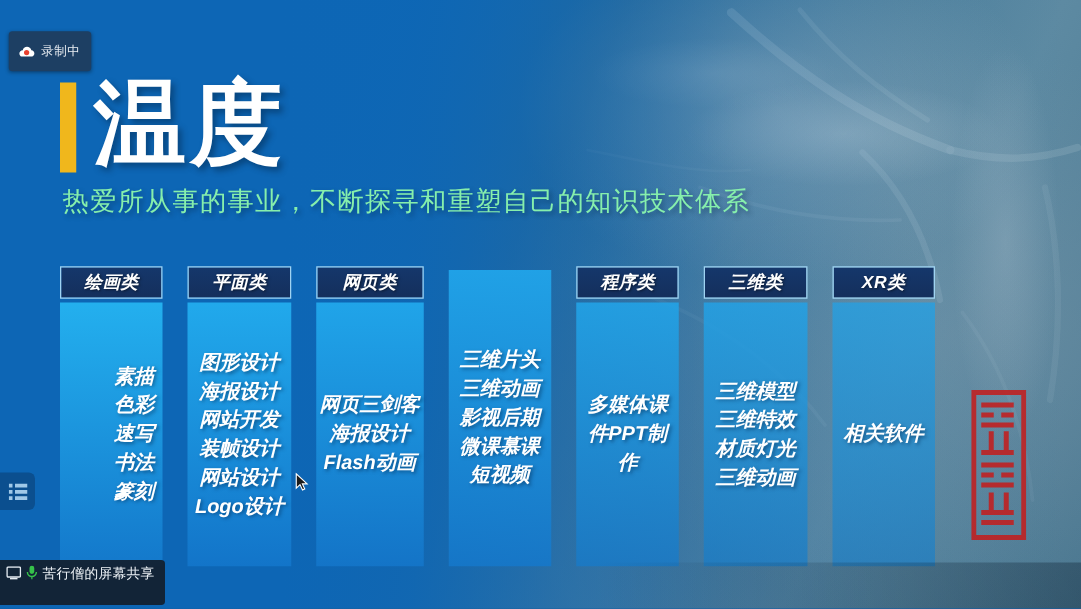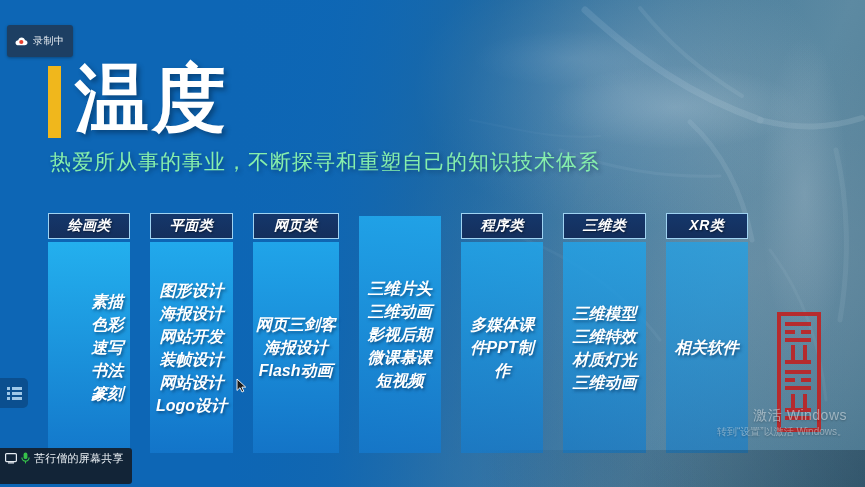--- a/index.html
+++ b/index.html
@@ -364,24 +364,20 @@
       <rect x="8" y="66" width="10" height="4"></rect>
       <rect x="24" y="66" width="10" height="4"></rect>
       <rect x="8" y="74" width="26" height="4"></rect>
       <rect x="14" y="82" width="4" height="16"></rect>
       <rect x="26" y="82" width="4" height="16"></rect>
       <rect x="8" y="96" width="26" height="4"></rect>
       <rect x="8" y="104" width="26" height="4"></rect>
     </g>
   </svg>
 
-  <div class="winmark">
-    <div class="l1">激活 Windows</div>
-    <div class="l2">转到“设置”以激活 Windows。</div>
-  </div>
 
   <div class="left-list-icon">
     <svg width="15" height="14" viewBox="0 0 15 14">
       <g fill="#9fc8e8">
         <rect x="0" y="1" width="3" height="3"></rect>
           <rect x="5" y="1" width="10" height="3"></rect>
         <rect x="0" y="6" width="3" height="3"></rect>
           <rect x="5" y="6" width="10" height="3"></rect>
         <rect x="0" y="11" width="3" height="3"></rect>
           <rect x="5" y="11" width="10" height="3"></rect>

